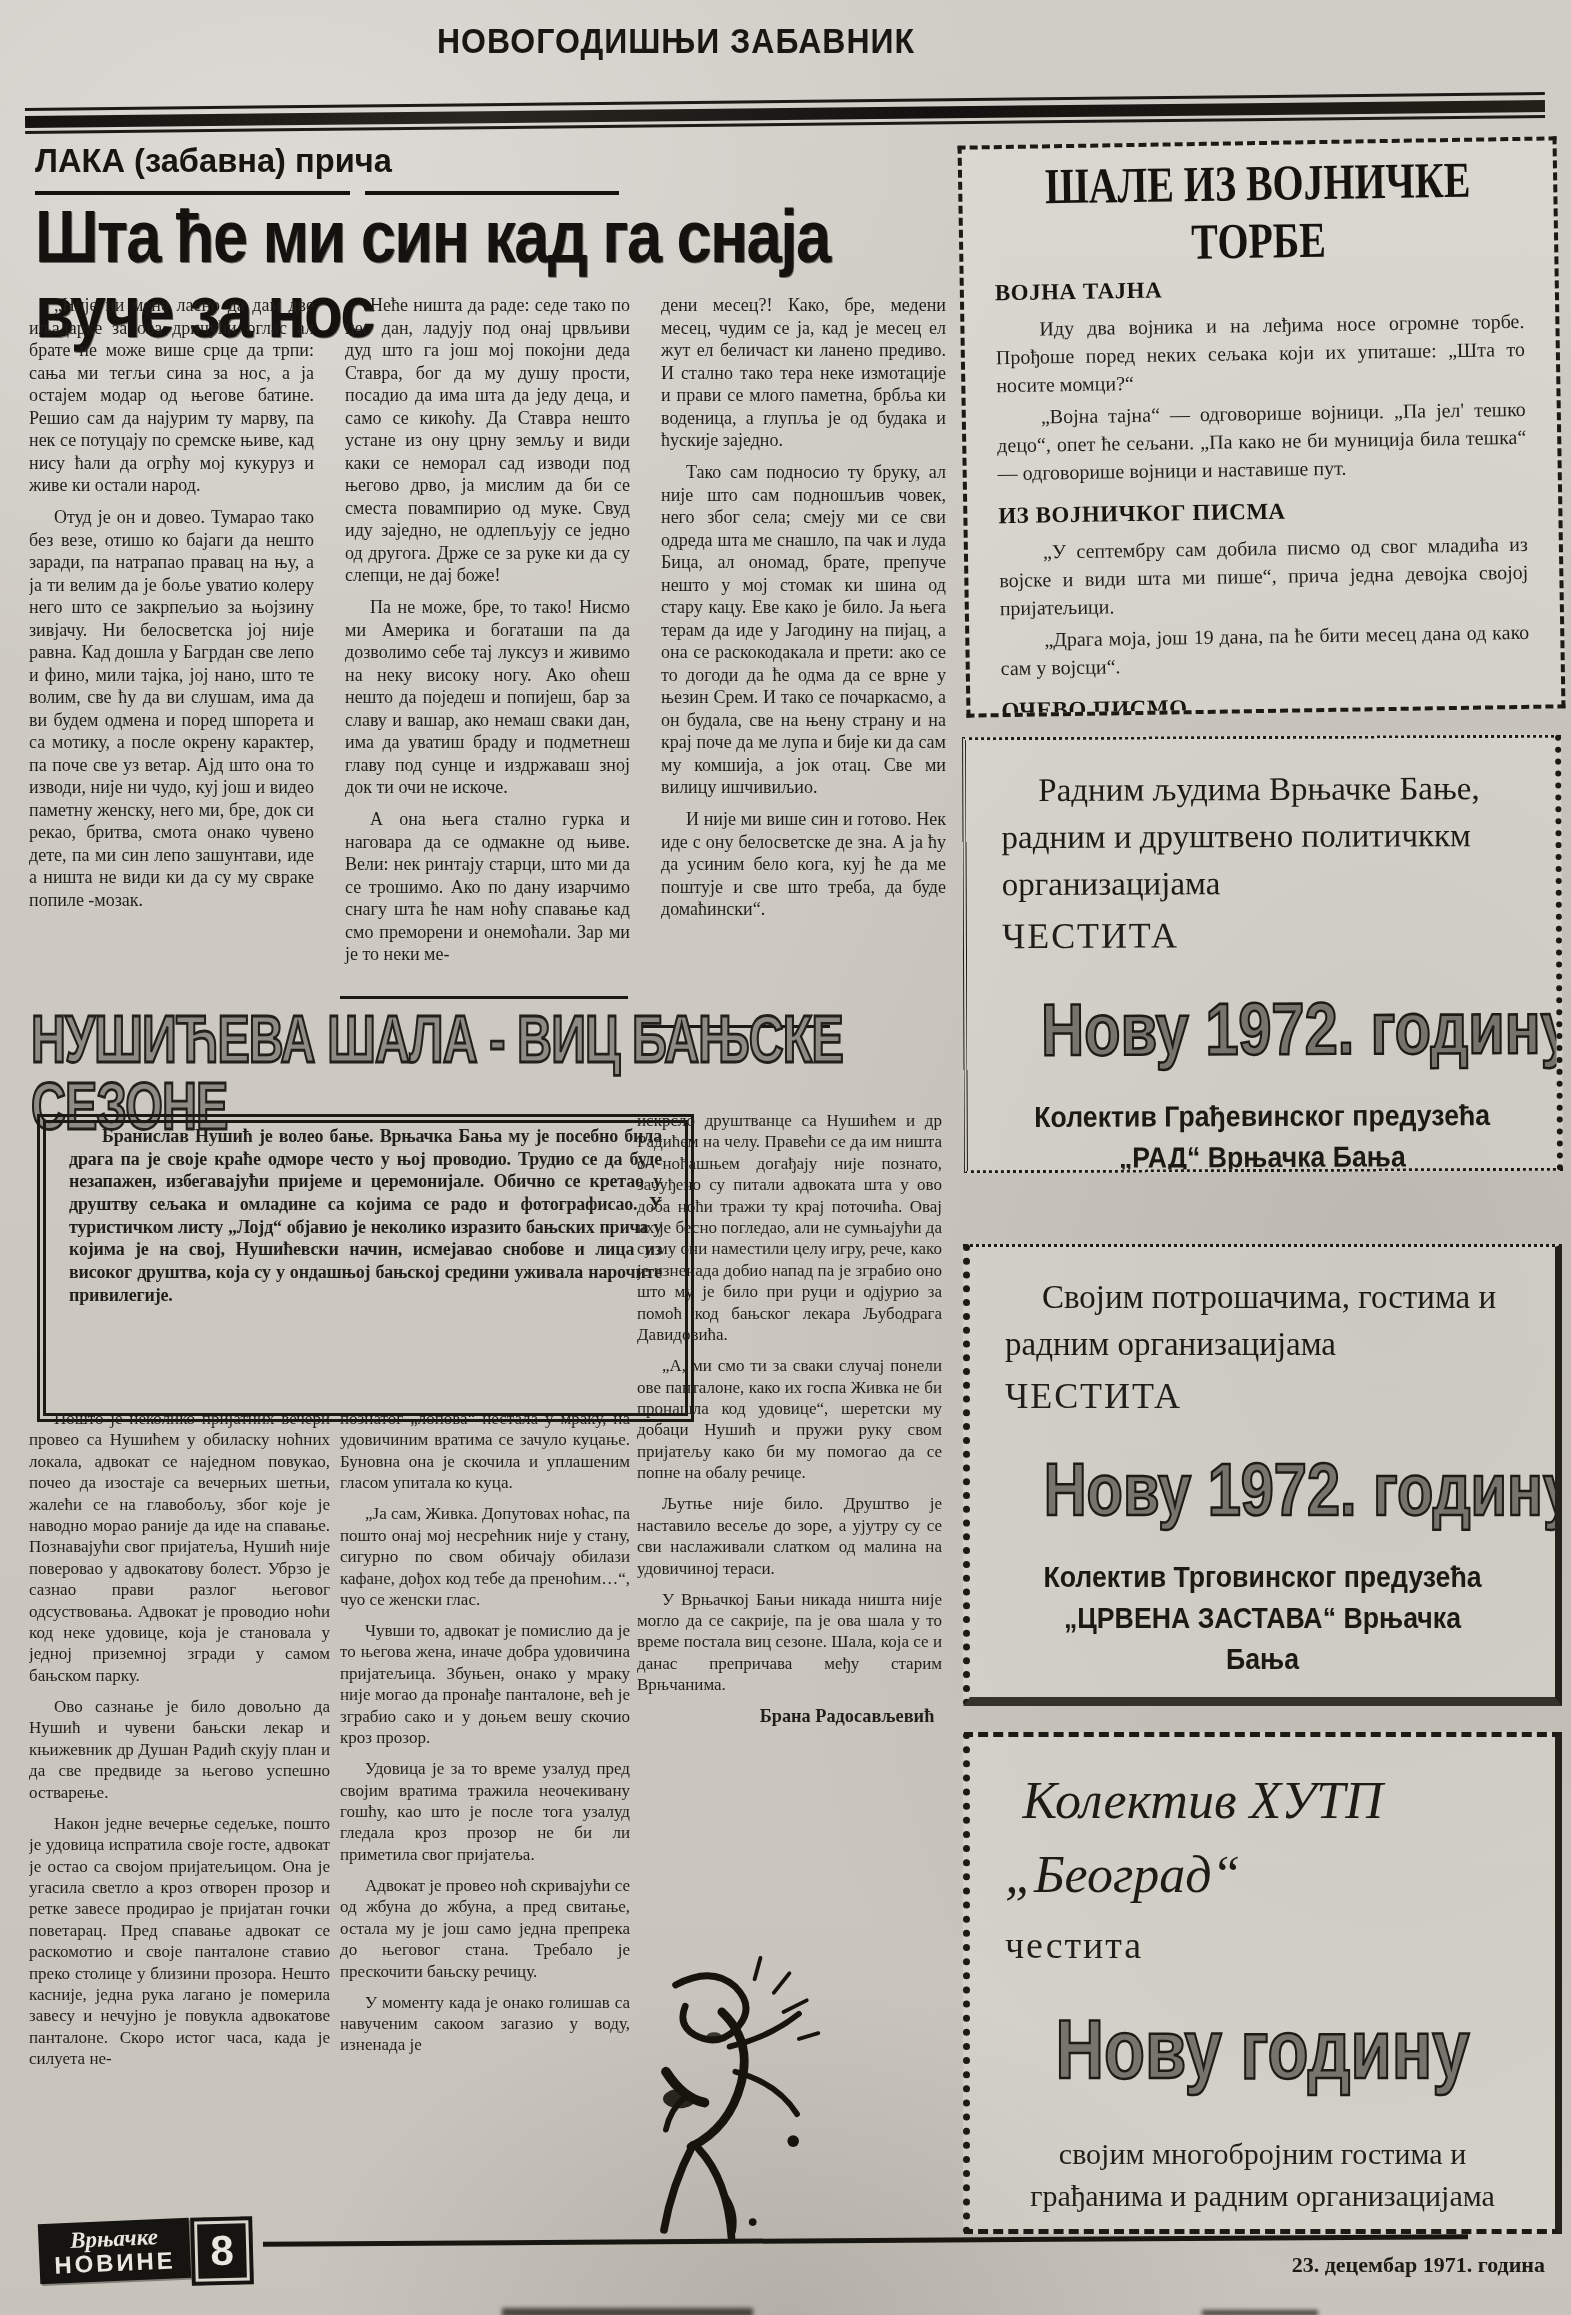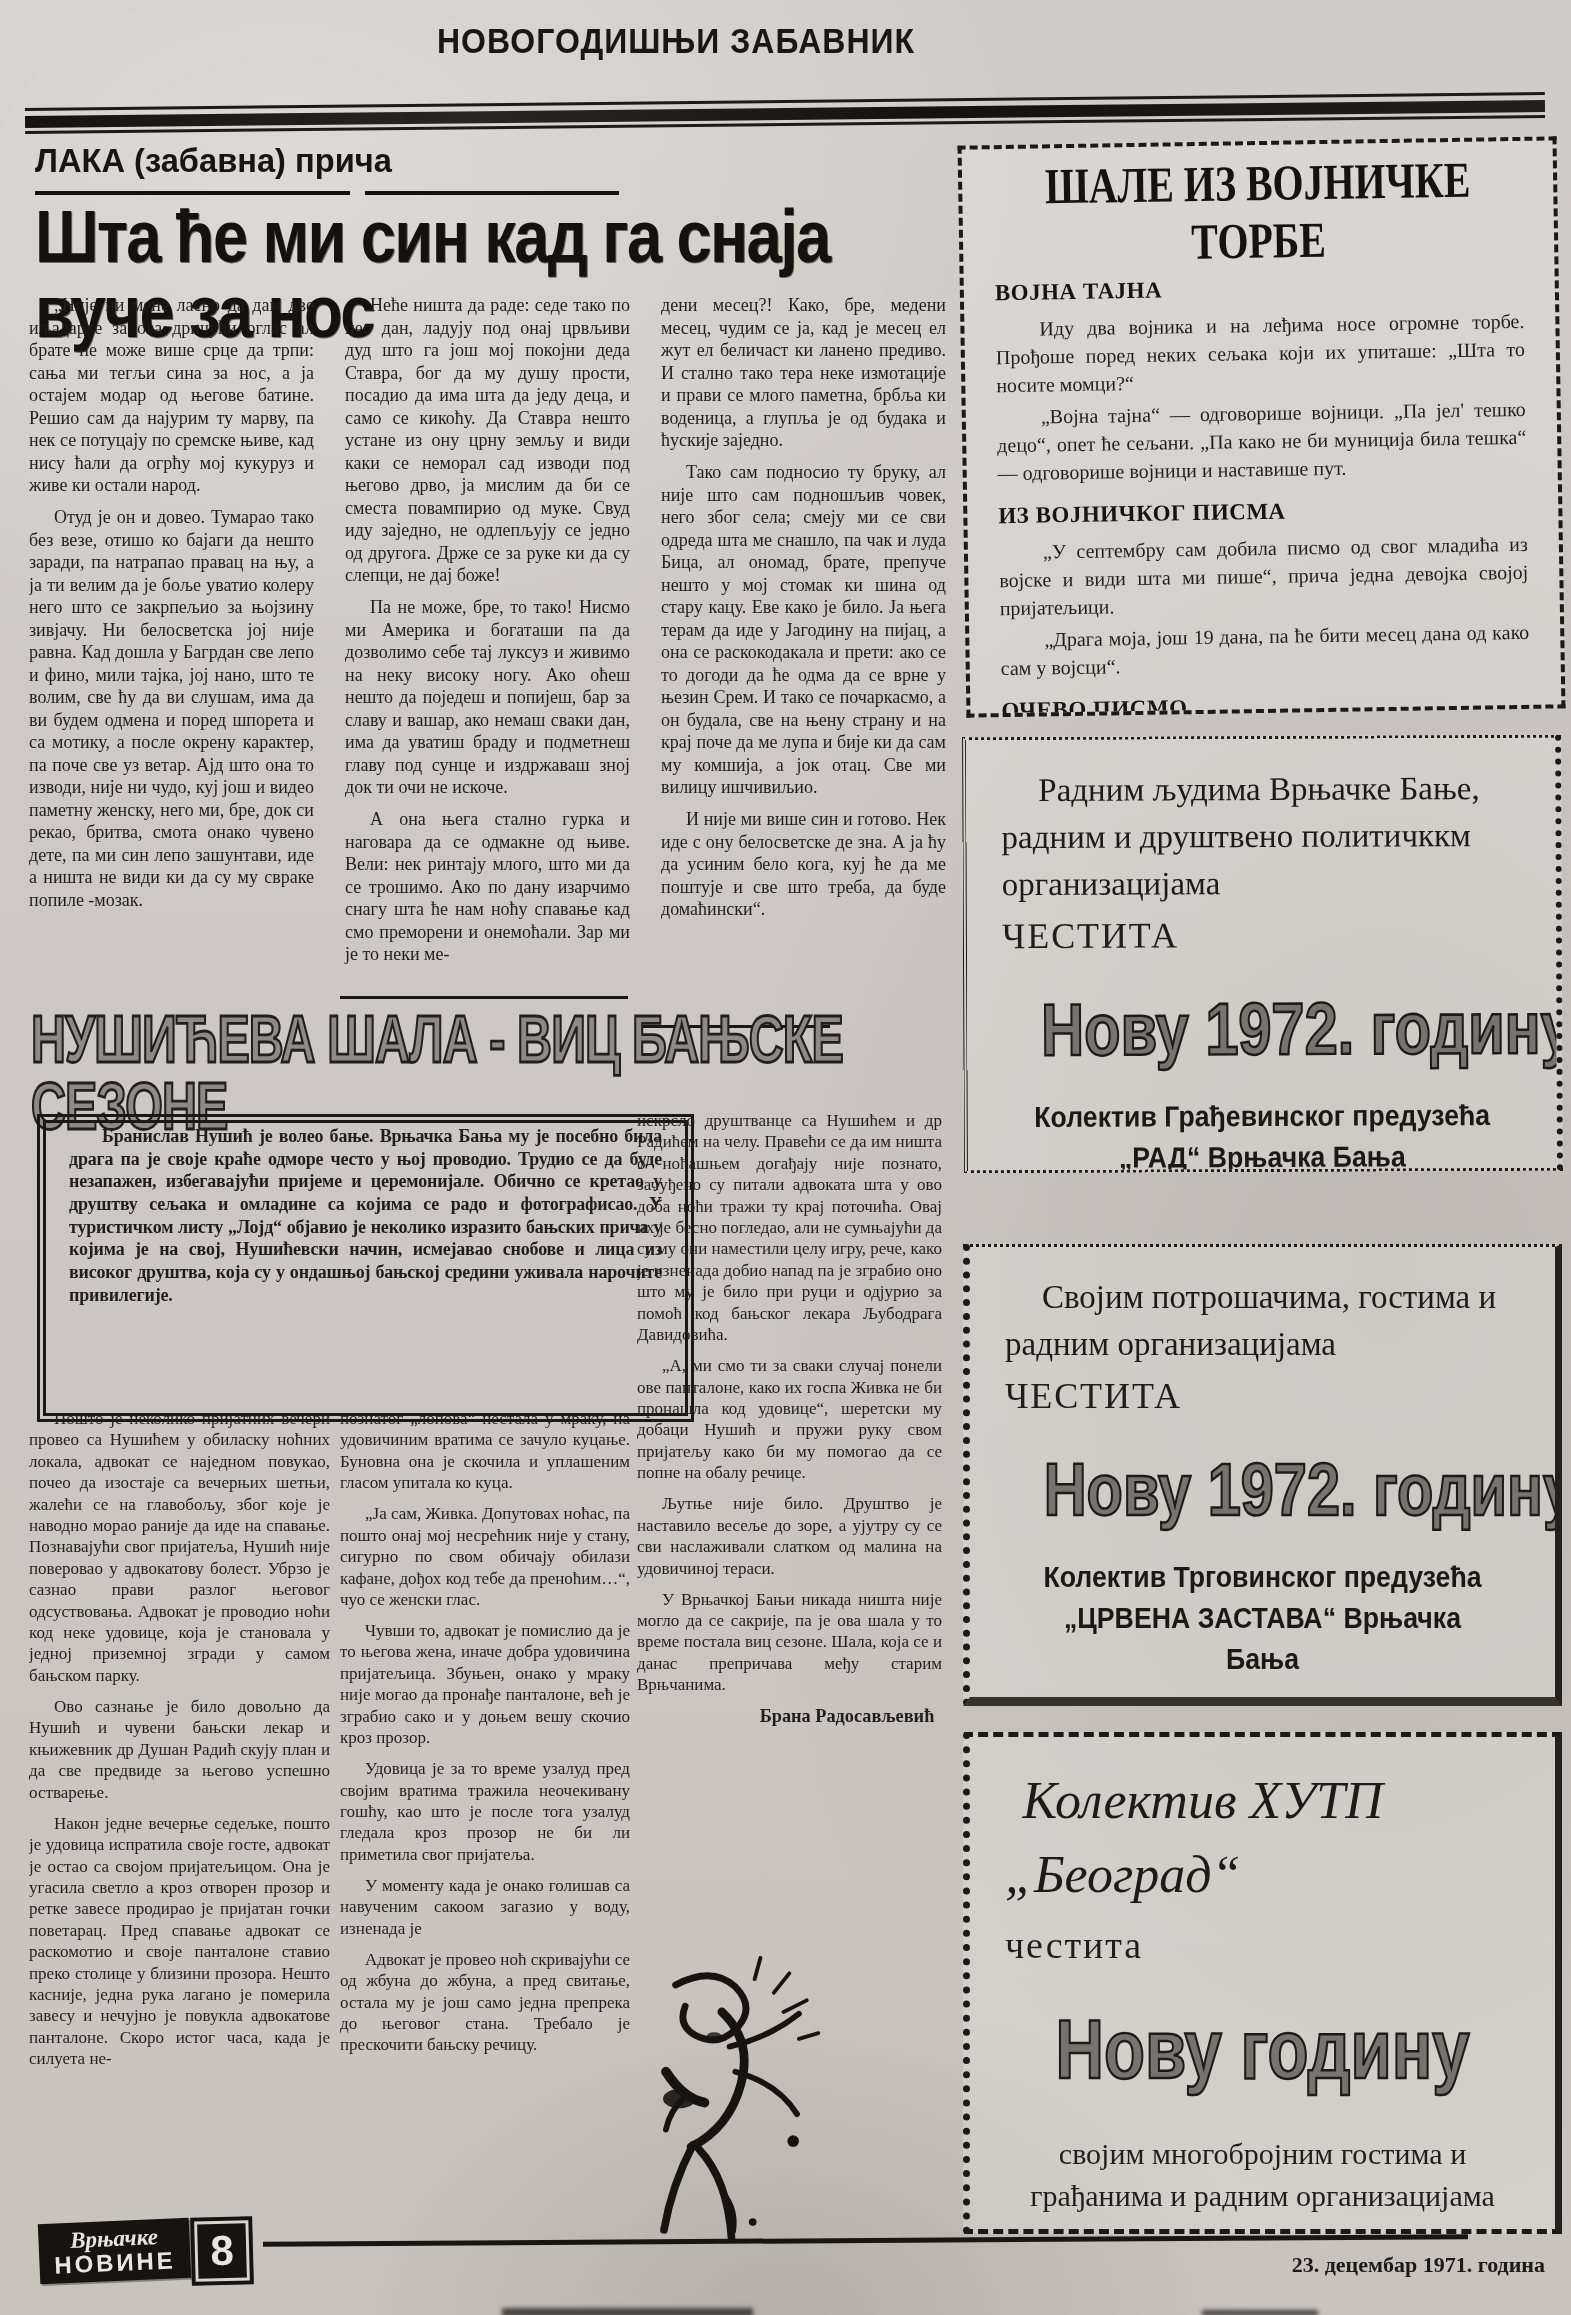--- a/index.html
+++ b/index.html
@@ -130,21 +130,21 @@
   <div id="story-headline" class="abs sans">Шта ће ми син кад га снаја вуче за нос</div>
 
   <div id="story-cols" class="abs">
     <div class="col just">
         <p class="para">„Није ни мене ласно да дам две иљадарке за ова дричући оглас ал брате не може више срце да трпи: сања ми тегљи сина за нос, а ја остајем модар од његове батине. Решио сам да најурим ту марву, па нек се потуцају по сремске њиве, кад нису ћали да огрћу мој кукуруз и живе ки остали народ.</p>
         <p class="para">Отуд је он и довео. Тумарао тако без везе, отишо ко бајаги да нешто заради, па натрапао правац на њу, а ја ти велим да је боље уватио колеру него што се закрпељио за њојзину зивјачу. Ни белосветска јој није равна. Кад дошла у Багрдан све лепо и фино, мили тајка, јој нано, што те волим, све ћу да ви слушам, има да ви будем одмена и поред шпорета и са мотику, а после окрену карактер, па поче све уз ветар. Ајд што она то изводи, није ни чудо, куј још и видео паметну женску, него ми, бре, док си рекао, бритва, смота онако чувено дете, па ми син лепо зашунтави, иде а ништа не види ки да су му свраке попиле -мозак.</p>
       </div>
     <div class="col just">
         <p class="para">Неће ништа да раде: седе тако по цео дан, ладују под онај црвљиви дуд што га још мој покојни деда Ставра, бог да му душу прости, посадио да има шта да једу деца, и само се кикоћу. Да Ставра нешто устане из ону црну земљу и види каки се неморал сад изводи под његово дрво, ја мислим да би се сместа повампирио од муке. Свуд иду заједно, не одлепљују се једно од другога. Држе се за руке ки да су слепци, не дај боже!</p>
         <p class="para">Па не може, бре, то тако! Нисмо ми Америка и богаташи па да дозволимо себе тај луксуз и живимо на неку високу ногу. Ако оћеш нешто да поједеш и попијеш, бар за славу и вашар, ако немаш сваки дан, има да уватиш браду и подметнеш главу под сунце и издржаваш зној док ти очи не искоче.</p>
-        <p class="para">А она њега стално гурка и наговара да се одмакне од њиве. Вели: нек ринтају млого, што ми да се трошимо. Ако по дану изарчимо снагу шта ће нам ноћу спавање кад смо преморени и онемоћали. Зар ми је то неки ме-</p>
+        <p class="para">А она њега стално гурка и наговара да се одмакне од њиве. Вели: нек ринтају старци, што ми да се трошимо. Ако по дану изарчимо снагу шта ће нам ноћу спавање кад смо преморени и онемоћали. Зар ми је то неки ме-</p>
       </div>
     <div class="col just no-first-indent">
         <p class="para">дени месец?! Како, бре, медени месец, чудим се ја, кад је месец ел жут ел беличаст ки ланено предиво. И стално тако тера неке измотације и прави се млого паметна, брбља ки воденица, а глупља је од будака и ћускије заједно.</p>
         <p class="para">Тако сам подносио ту бруку, ал није што сам подношљив човек, него због села; смеју ми се сви одреда шта ме снашло, па чак и луда Бица, ал ономад, брате, препуче нешто у мој стомак ки шина од стару кацу. Еве како је било. Ја њега терам да иде у Јагодину на пијац, а она се раскокодакала и прети: ако се то догоди да ће одма да се врне у њезин Срем. И тако се почаркасмо, а он будала, све на њену страну и на крај поче да ме лупа и бије ки да сам му комшија, а јок отац. Све ми вилицу ишчивиљио.</p>
         <p class="para">И није ми више син и готово. Нек иде с ону белосветске де зна. А ја ћу да усиним бело кога, куј ће да ме поштује и све што треба, да буде домаћински“.</p>
       </div>
   </div>
 
   <div class="abs thin-rule" style="left:340px; top:996px; width:288px;"></div>
   <div class="abs thin-rule" style="left:637px; top:1025px; width:193px;"></div>
@@ -158,22 +158,22 @@
   <div id="feature-col1" class="abs featcol just">
       <p class="para">Пошто је неколико пријатних вечери провео са Нушићем у обиласку ноћних локала, адвокат се наједном повукао, почео да изостаје са вечерњих шетњи, жалећи се на главобољу, због које је наводно морао раније да иде на спавање. Познавајући свог пријатеља, Нушић није поверовао у адвокатову болест. Убрзо је сазнао прави разлог његовог одсуствовања. Адвокат је проводио ноћи код неке удовице, која је становала у једној приземној згради у самом бањском парку.</p>
       <p class="para">Ово сазнање је било довољно да Нушић и чувени бањски лекар и књижевник др Душан Радић скују план и да све предвиде за његово успешно остварење.</p>
       <p class="para">Након једне вечерње седељке, пошто је удовица испратила своје госте, адвокат је остао са својом пријатељицом. Она је угасила светло а кроз отворен прозор и ретке завесе продирао је пријатан гочки поветарац. Пред спавање адвокат се раскомотио и своје панталоне ставио преко столице у близини прозора. Нешто касније, једна рука лагано је померила завесу и нечујно је повукла адвокатове панталоне. Скоро истог часа, када је силуета не-</p>
     </div>
   <div id="feature-col2" class="abs featcol just no-first-indent">
       <p class="para">познатог „лопова“ нестала у мраку, на удовичиним вратима се зачуло куцање. Буновна она је скочила и уплашеним гласом упитала ко куца.</p>
       <p class="para">„Ја сам, Живка. Допутовах ноћас, па пошто онај мој несрећник није у стану, сигурно по свом обичају обилази кафане, дођох код тебе да преноћим…“, чуо се женски глас.</p>
       <p class="para">Чувши то, адвокат је помислио да је то његова жена, иначе добра удовичина пријатељица. Збуњен, онако у мраку није могао да пронађе панталоне, већ је зграбио сако и у доњем вешу скочио кроз прозор.</p>
       <p class="para">Удовица је за то време узалуд пред својим вратима тражила неочекивану гошћу, као што је после тога узалуд гледала кроз прозор не би ли приметила свог пријатеља.</p>
+      <p class="para">Адвокат је провео ноћ скривајући се од жбуна до жбуна, а пред свитање, остала му је још само једна препрека до његовог стана. Требало је прескочити бањску речицу.</p>
       <p class="para">У моменту када је онако голишав са навученим сакоом загазио у воду, изненада је</p>
-      <p class="para">Адвокат је провео ноћ скривајући се од жбуна до жбуна, а пред свитање, остала му је још само једна препрека до његовог стана. Требало је прескочити бањску речицу.</p>
     </div>
   <div id="feature-col3" class="abs featcol just no-first-indent">
     <div>
         <p class="para">искрсло друштванце са Нушићем и др Радићем на челу. Правећи се да им ништа о ноћашњем догађају није познато, зачуђено су питали адвоката шта у ово доба ноћи тражи ту крај поточића. Овај их је бесно погледао, али не сумњајући да су му они наместили целу игру, рече, како је изненада добио напад па је зграбио оно што му је било при руци и одјурио за помоћ код бањског лекара Љубодрага Давидовића.</p>
         <p class="para">„А, ми смо ти за сваки случај понели ове панталоне, како их госпа Живка не би пронашла код удовице“, шеретски му добаци Нушић и пружи руку свом пријатељу како би му помогао да се попне на обалу речице.</p>
         <p class="para">Љутње није било. Друштво је наставило весеље до зоре, а ујутру су се сви наслаживали слатком од малина на удовичиној тераси.</p>
         <p class="para">У Врњачкој Бањи никада ништа није могло да се сакрије, па је ова шала у то време постала виц сезоне. Шала, која се и данас препричава међу старим Врњчанима.</p>
       </div>
     <div id="byline">Брана Радосављевић</div>
   </div>

